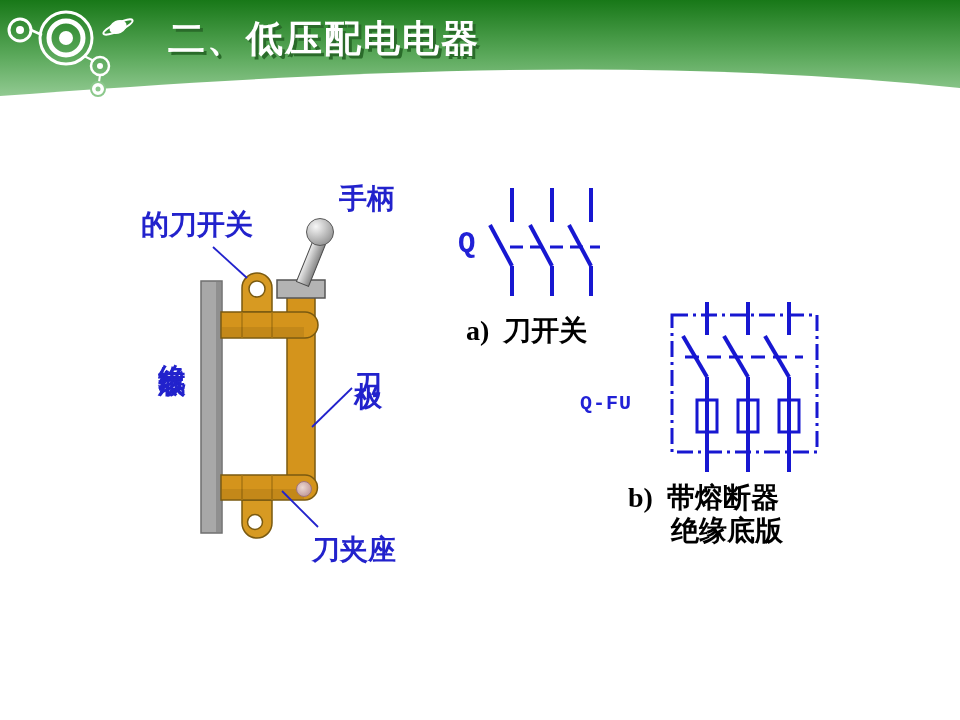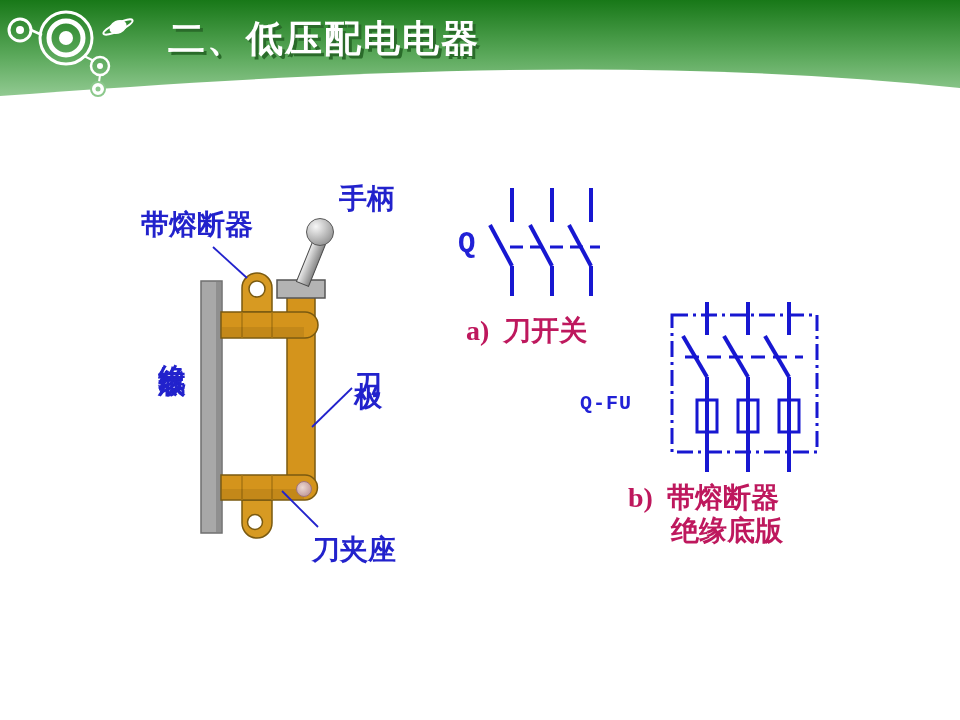--- a/index.html
+++ b/index.html
@@ -14,21 +14,21 @@
     letter-spacing:2px; text-shadow:3px 3px 0 #2a6b2a; white-space:pre;
   }
   .lbl-blue {
     position:absolute; color:#2222cc; font-weight:bold;
     font-size:28px; line-height:1.1; white-space:pre;
   }
   .lbl-blue.vert {
     writing-mode:vertical-rl; text-orientation:upright; letter-spacing:2px;
   }
   .lbl-black {
-    position:absolute; color:#be185d; font-weight:bold;
+    position:absolute; color:#000000; font-weight:bold;
     font-family:"Liberation Serif","DejaVu Serif",serif;
     font-size:28px; white-space:pre; line-height:1.1;
   }
   .lbl-mono {
     position:absolute; color:#2121d6; font-weight:bold;
     font-family:"Liberation Mono","DejaVu Sans Mono",monospace;
     font-size:20px; white-space:pre;
   }
   .fig-caption { font-size:30px; letter-spacing:1px; }
 </style>
@@ -115,21 +115,21 @@
     <circle cx="190" cy="52" r="13.5" fill="url(#ballGrad)" stroke="#5a5a5a" stroke-width="1"></circle>
 
     <g stroke="#2222cc" stroke-width="1.8">
       <line x1="83" y1="67" x2="117" y2="98"></line>
       <line x1="182" y1="247" x2="222" y2="208"></line>
       <line x1="152" y1="311" x2="188" y2="347"></line>
     </g>
   </svg>
 
   <div class="lbl-blue" style="left:339px;top:184px">手柄</div>
-  <div class="lbl-blue" style="left:141px;top:210px">带熔断器</div>
+  <div class="lbl-blue" style="left:141px;top:210px">的刀开关</div>
   <div class="lbl-blue vert" style="left:156px;top:342px;font-size:27px">绝缘底版</div>
   <div class="lbl-blue vert" style="left:352px;top:351px;letter-spacing:8px">刀极</div>
   <div class="lbl-blue" style="left:312px;top:535px">刀夹座</div>
 
   <svg class="abs" style="left:440px;top:170px" width="220" height="140" viewBox="0 0 220 140">
     <g stroke="#1717d1" stroke-width="4">
       <line x1="72" y1="18" x2="72" y2="52"></line>
       <line x1="50" y1="55" x2="72" y2="96"></line>
       <line x1="72" y1="96" x2="72" y2="126"></line>
       <line x1="112" y1="18" x2="112" y2="52"></line>

